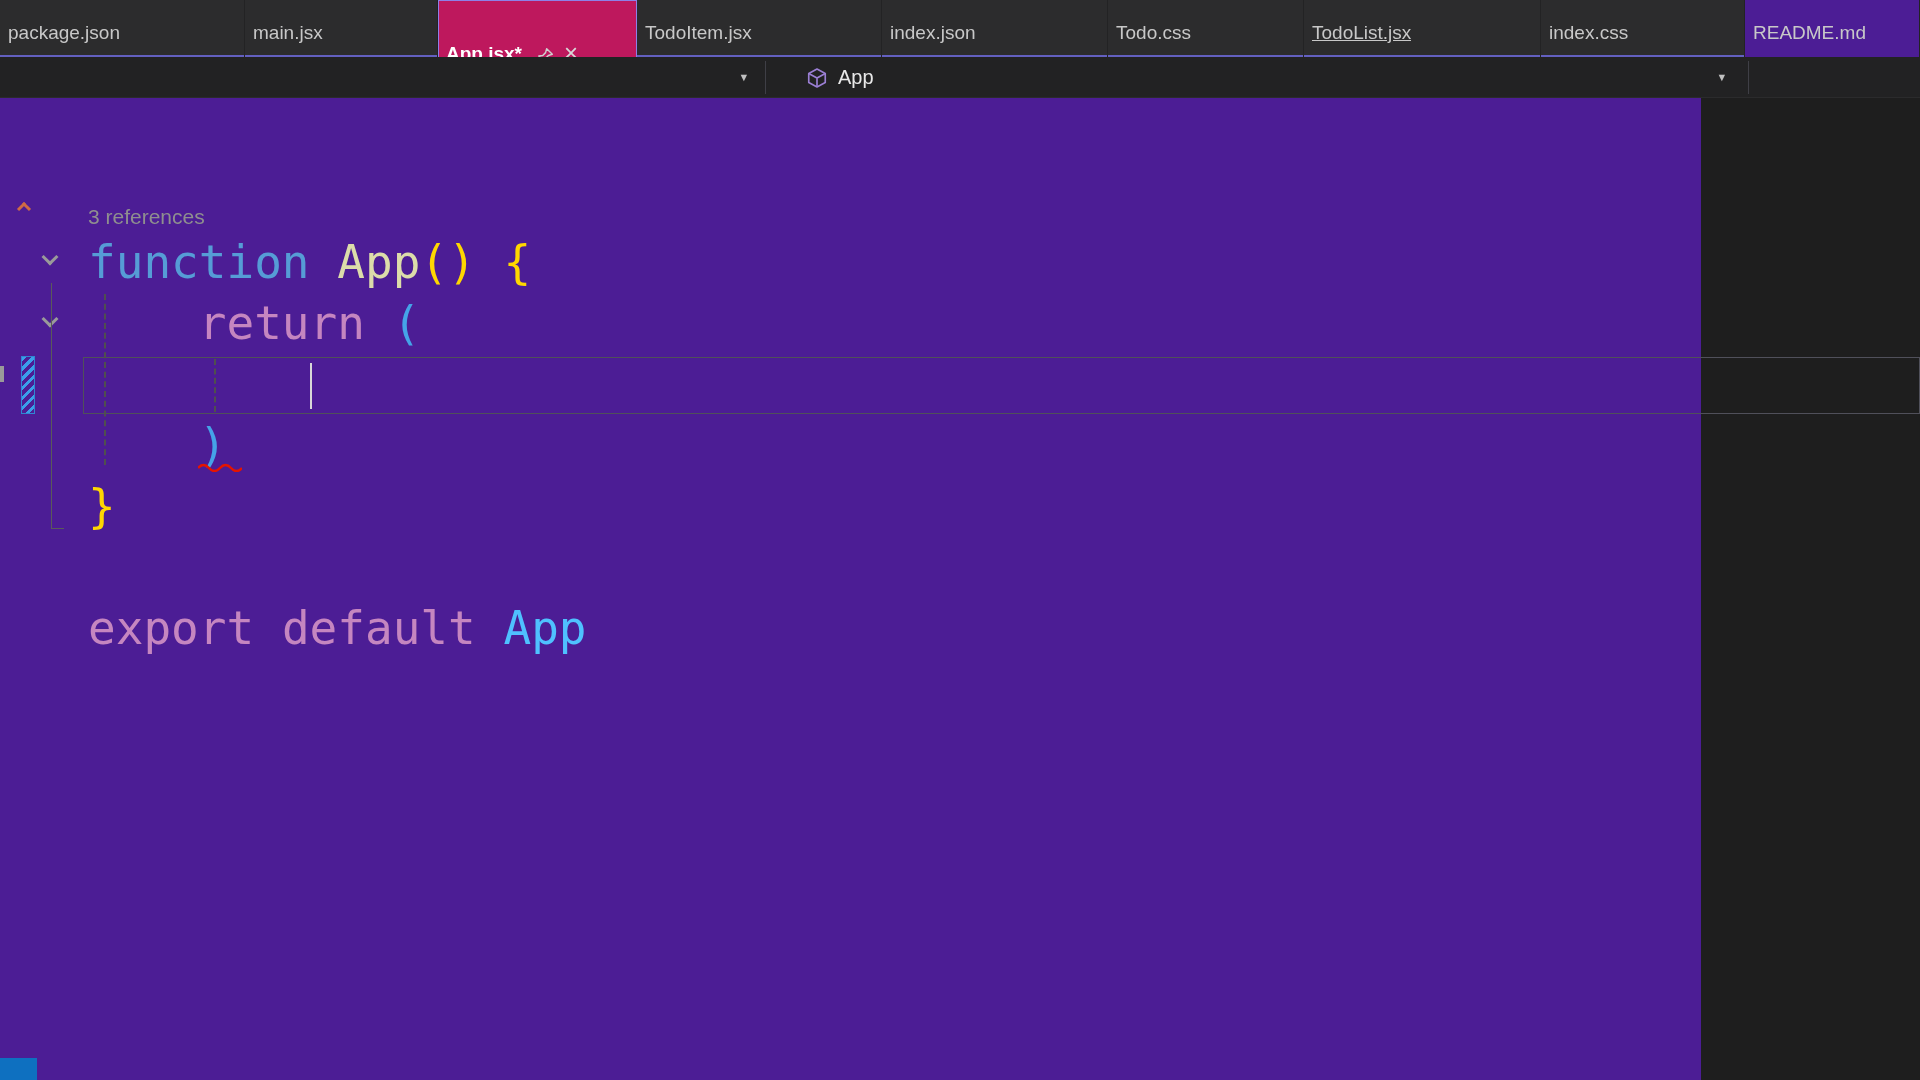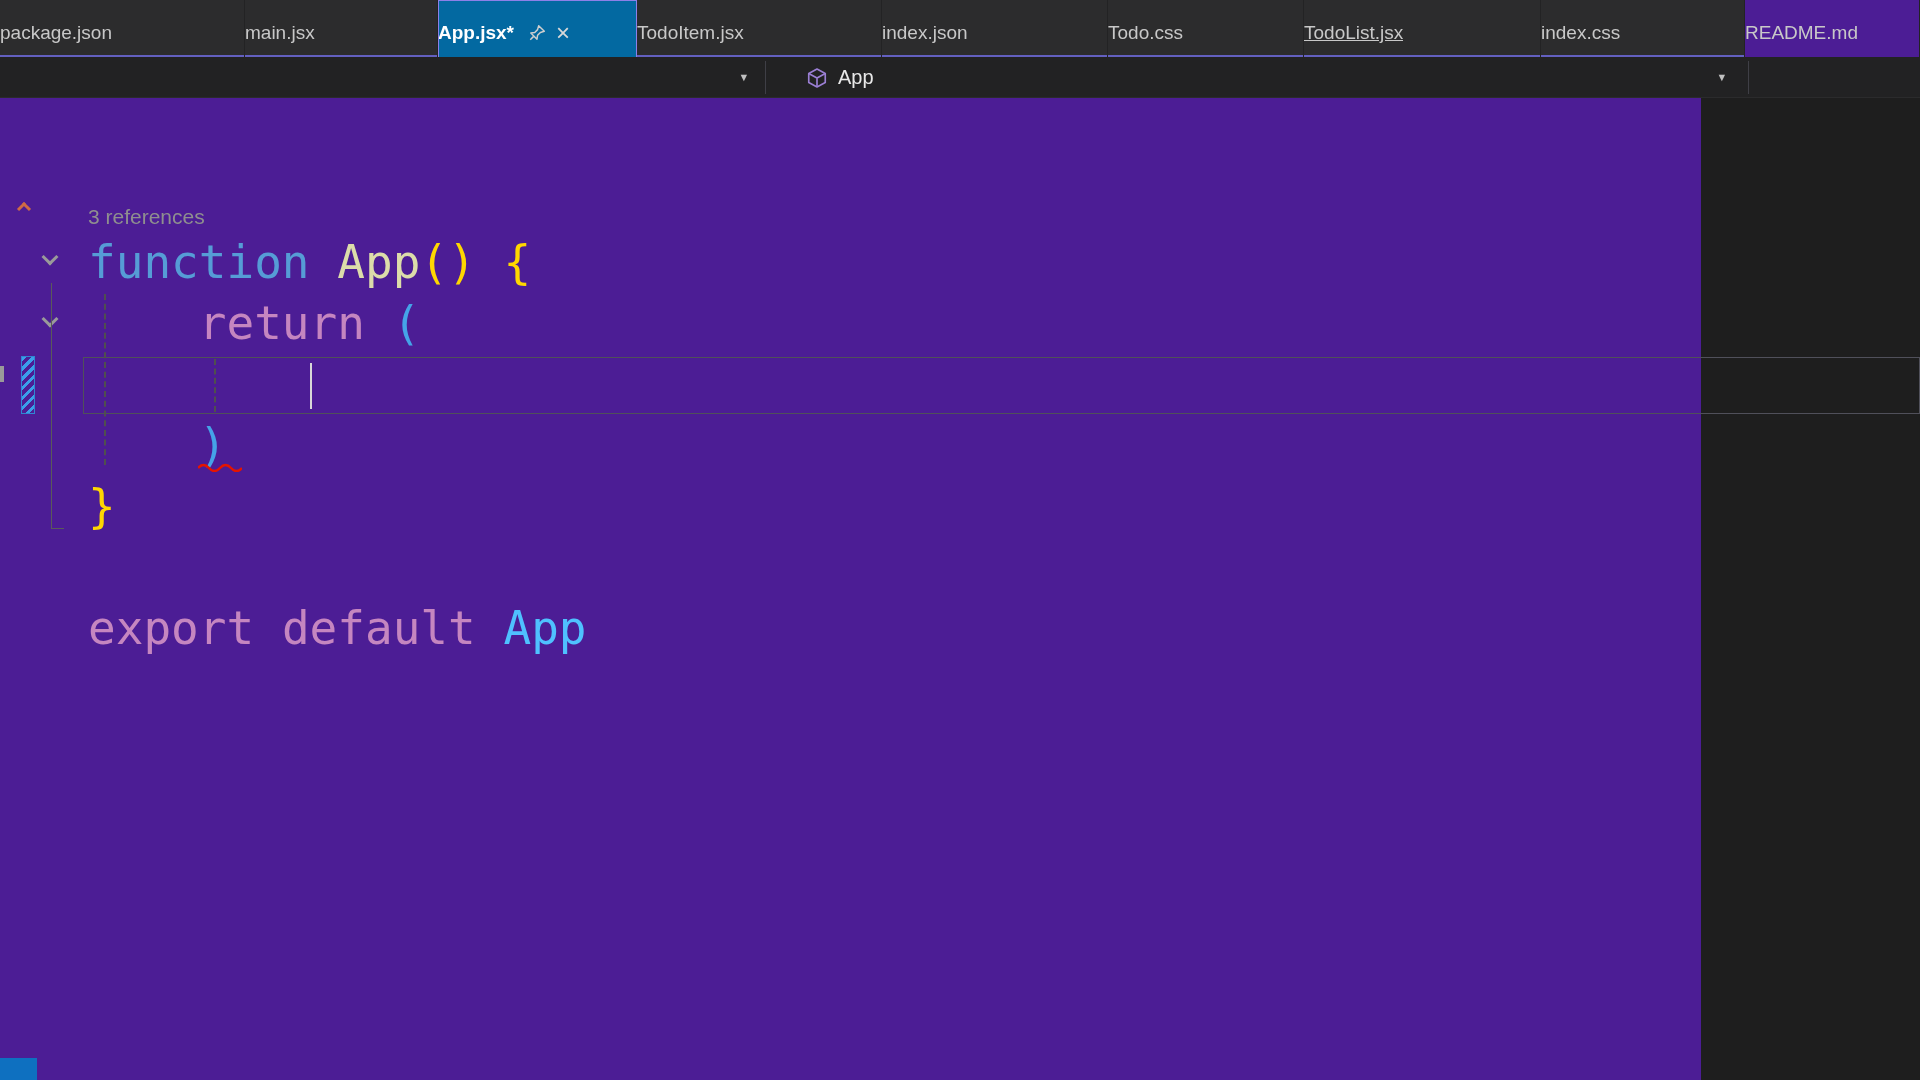--- a/index.html
+++ b/index.html
@@ -3,25 +3,25 @@
 <meta charset="utf-8">
 <style>
   * { margin:0; padding:0; box-sizing:border-box; }
   html,body { width:1920px; height:1080px; overflow:hidden; background:#1e1e1e;
               font-family:"Liberation Sans", sans-serif; }
   .stage { position:relative; width:1920px; height:1080px; background:#1e1e1e; }
 
   
   .tab-bar { position:absolute; top:0; left:0; width:1920px; height:57px;
              background:#2c2c2d; display:flex; border-bottom:2px solid #6360c0; }
-  .tab { height:65px; display:flex; align-items:center; padding:0 0;
+  .tab { height:65px; display:flex; align-items:center; padding:0 8px;
          color:#c8c8c8; font-size:19px; border-right:1px solid #232324;
          cursor:pointer; overflow:hidden; flex:0 0 auto; }
-  .tab.active { background:#0369a1; color:#ffffff; outline:1px solid #8d80e8;
-                outline-offset:-1px; font-weight:bold; }
+  .tab.active { background:#be185d; color:#ffffff; outline:1px solid #8d80e8;
+                outline-offset:-1px; font-weight:bold;align-items:flex-end; }
   .tab.light { background:#4c1d95; }
   .tab-label { white-space:nowrap; overflow:hidden; }
   .pin-icon { margin-left:14px; display:inline-flex; }
   .close-icon { margin-left:10px; font-size:24px; line-height:1; color:#d8d8d8;
                 font-weight:normal; }
 
   
   .nav-bar { position:absolute; top:57px; left:0; width:1920px; height:41px;
              background:#222223; border-bottom:1px solid #2b2b2c; }
   .nav-sep { position:absolute; top:4px; width:1px; height:33px; background:#3f3f46; }

